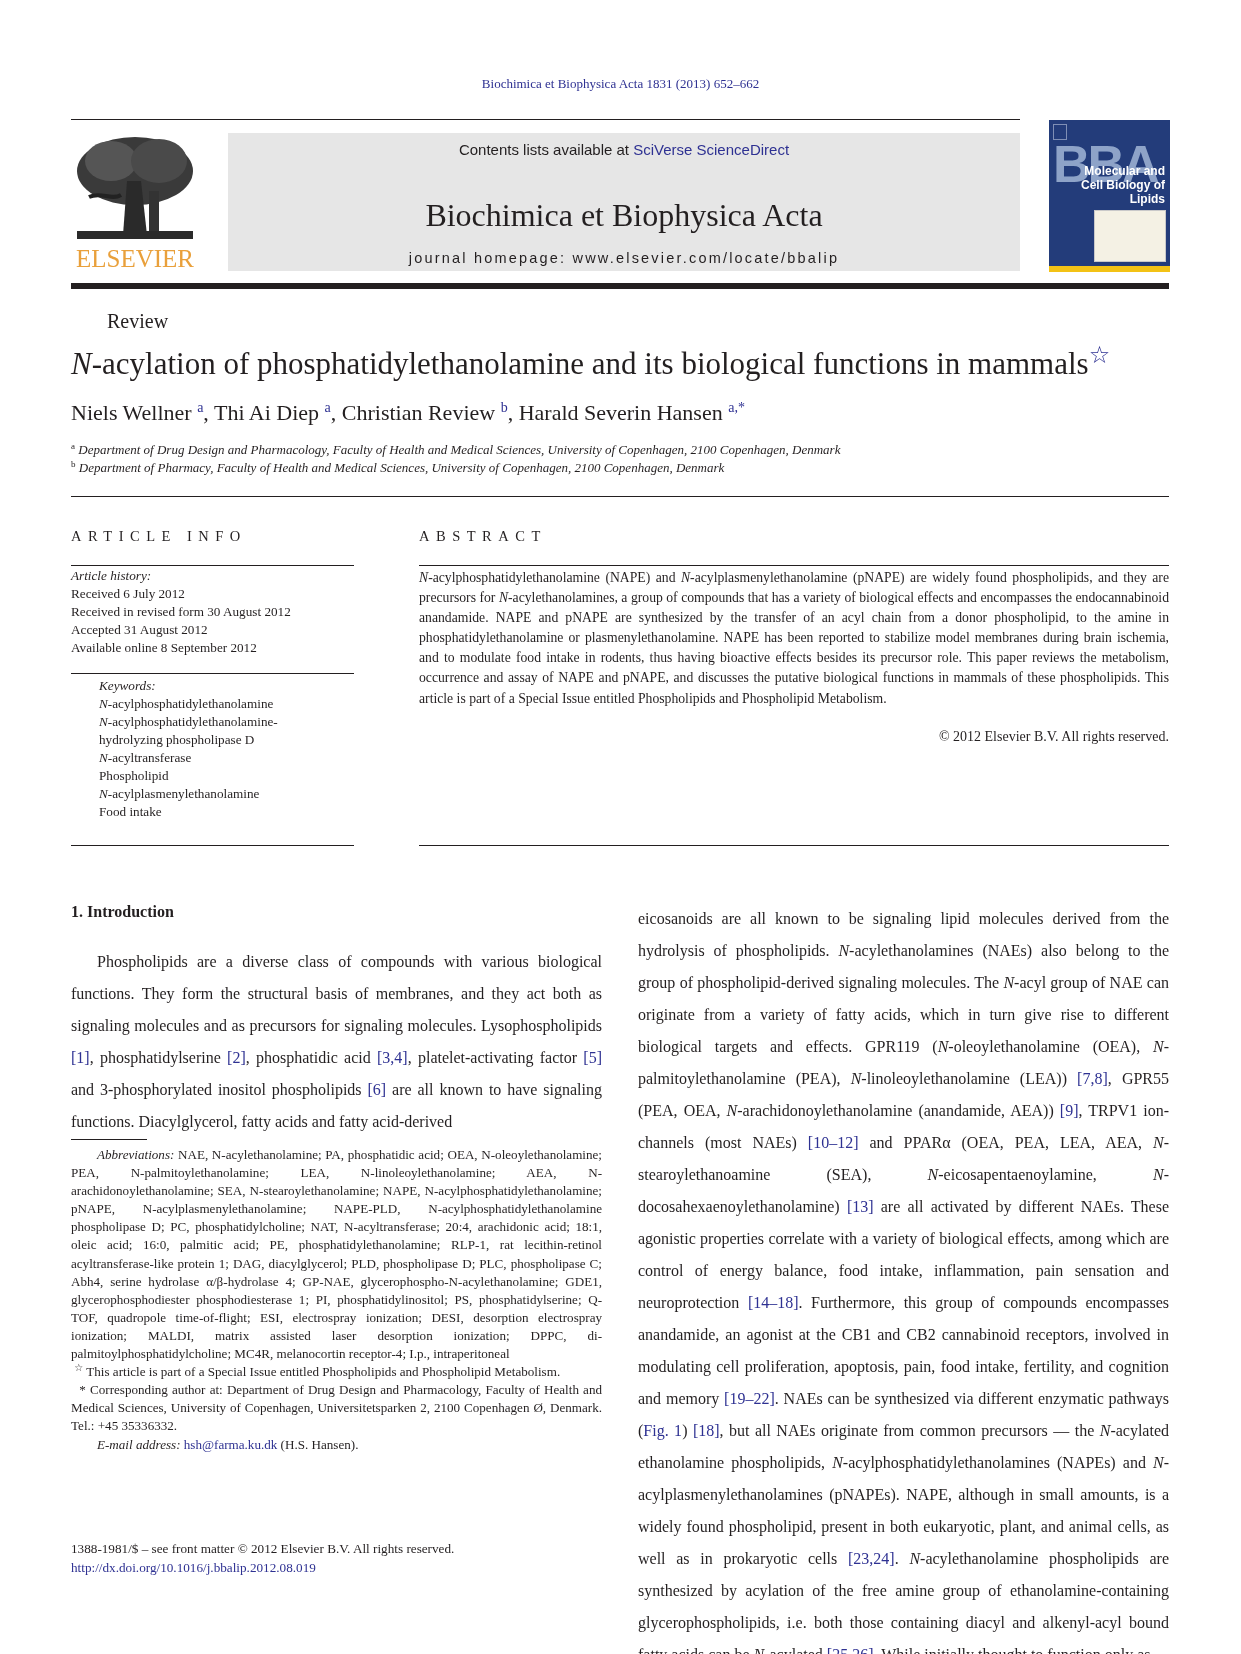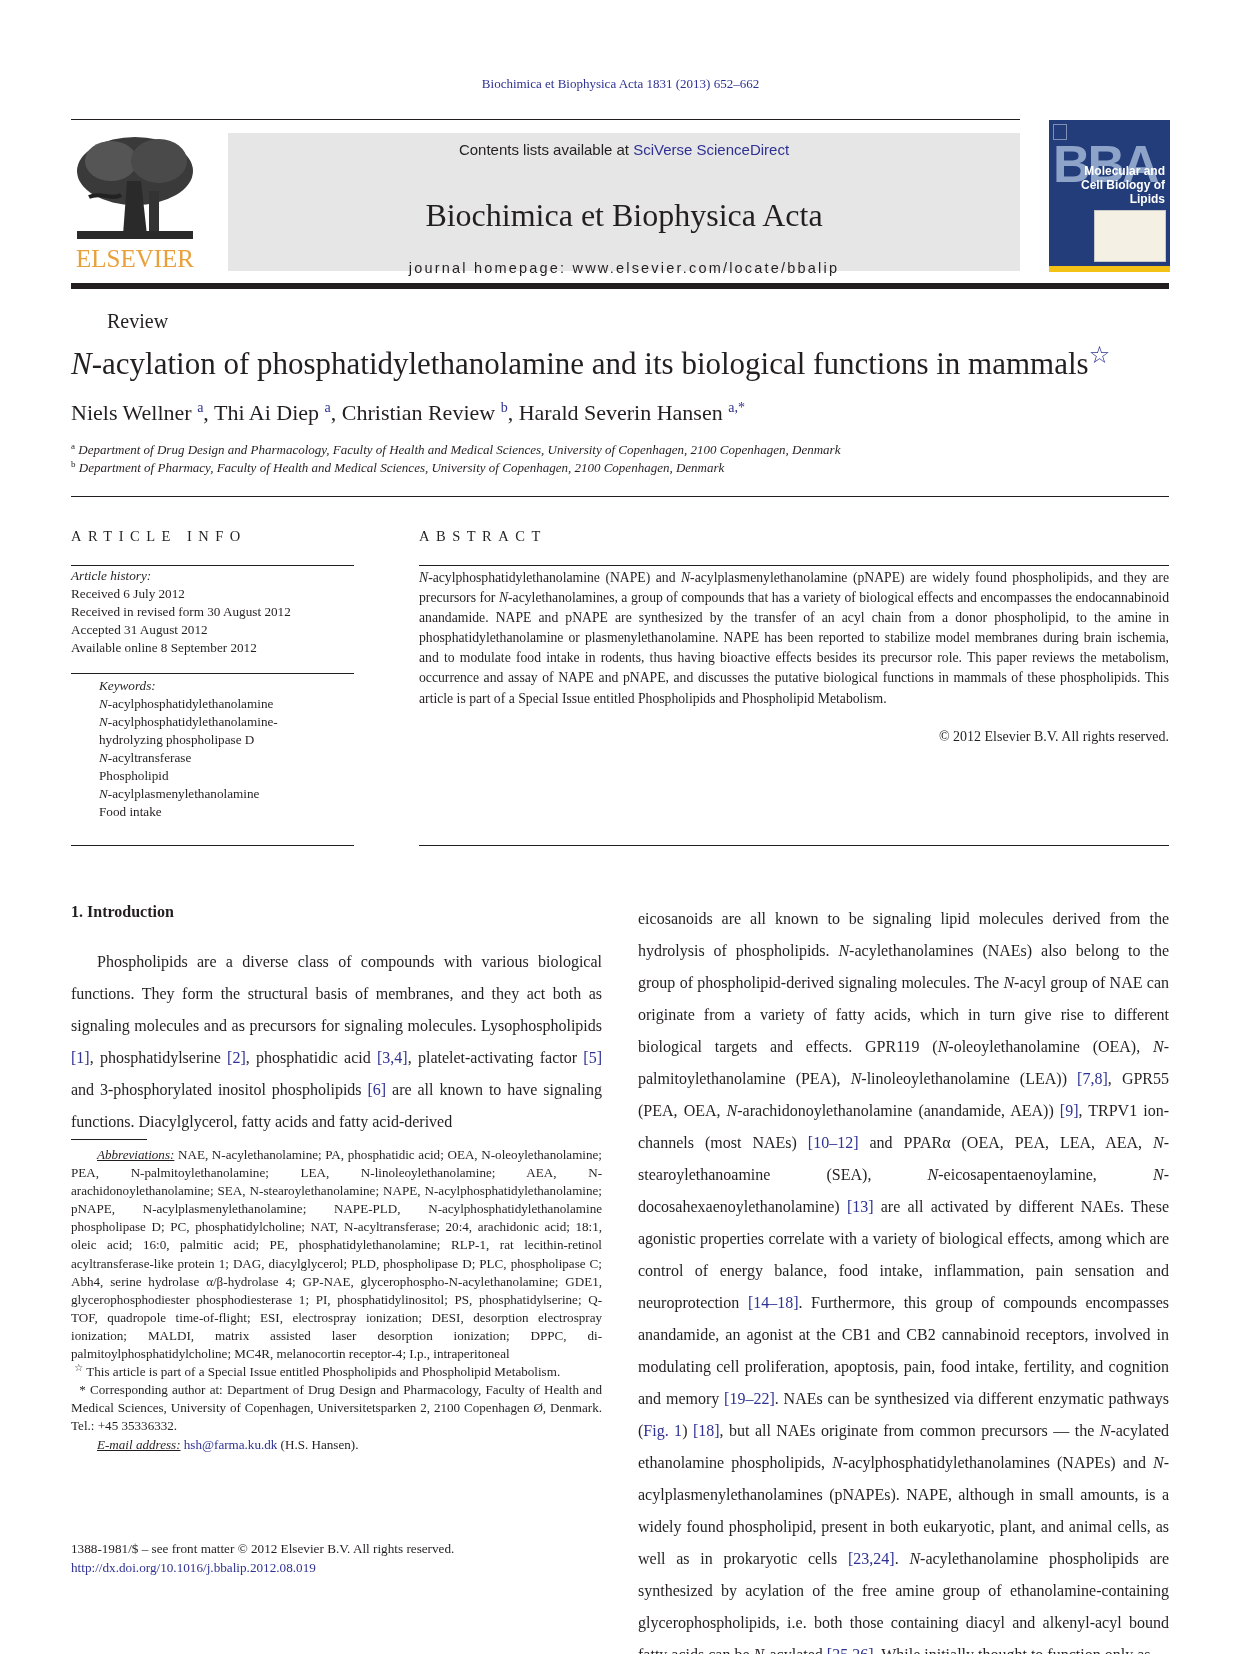--- a/index.html
+++ b/index.html
@@ -13,21 +13,21 @@
 
   
   #journal-ref { top: 76px; left: 0; width: 1241px; text-align: center; font-size: 13px; color: #2e3192; }
   #top-rule { top: 119px; left: 71px; width: 949px; height: 1px; background: #231f20; }
   #elsevier-logo { top: 131px; left: 71px; width: 128px; height: 142px; }
   #elsevier-word { position: absolute; bottom: 0; left: 0; width: 128px; text-align: center;
     font-family: "Liberation Serif", serif; font-size: 25px; color: #e9a03b; letter-spacing: 0px; }
   #gray-band { top: 133px; left: 228px; width: 792px; height: 138px; background: #e6e6e6; }
   #contents-line { top: 8px; left: 0; width: 100%; text-align: center; font-family: "Liberation Sans", sans-serif; font-size: 15px; color: #231f20; }
   #journal-title { top: 48px; left: 0; width: 100%; text-align: center; font-size: 32px; color: #231f20; font-family: "Liberation Serif", serif; margin-top: 16px; }
-  #homepage-line { top: 117px; left: 0; width: 100%; text-align: center; font-family: "Liberation Sans", sans-serif; font-size: 14.5px; letter-spacing: 2.2px; color: #231f20; margin-top: 10px; }
+  #homepage-line { top: 117px; left: 0; width: 100%; text-align: center; font-family: "Liberation Sans", sans-serif; font-size: 14.5px; letter-spacing: 2.2px; color: #231f20; }
   #cover { top: 120px; left: 1049px; width: 121px; height: 152px; background: #233c7a; overflow: hidden; }
   #cover .bba { position: absolute; top: 14px; left: 4px; font-family: "Liberation Sans", sans-serif; font-weight: bold; font-size: 52px; color: #8ea3c8; letter-spacing: -3px; }
   #cover .subtitle { position: absolute; top: 44px; right: 5px; text-align: right; font-family: "Liberation Sans", sans-serif; font-weight: bold; font-size: 12px; line-height: 14px; color: #ffffff; }
   #cover .fig { position: absolute; top: 90px; left: 45px; width: 70px; height: 50px; background: #f4f1e4; border: 1px solid #c9c9c9; }
   #cover .strip { position: absolute; bottom: 0; left: 0; width: 100%; height: 6px; background: #f3c215; }
   #cover .elogo { position: absolute; top: 4px; left: 4px; width: 12px; height: 14px; border: 1px solid #7f8fb5; }
   #thick-rule { top: 283px; left: 71px; width: 1098px; height: 6px; background: #231f20; }
 
   
   #article-type { top: 310px; left: 71px; font-size: 20px; margin-left: 36px; }
@@ -63,21 +63,21 @@
 
   
   #intro-heading { top: 903px; left: 71px; font-size: 16px; font-weight: bold; }
   .body-col { font-size: 16px; line-height: 32px; text-align: justify; }
   #intro-para { top: 946px; left: 71px; width: 531px; text-indent: 26px; }
   #right-col { top: 903px; left: 638px; width: 531px; }
   .body-col .it { font-style: italic; }
 
   #fn-rule { top: 1139px; left: 71px; width: 76px; height: 1px; background: #231f20; }
   #footnotes { top: 1146px; left: 71px; width: 531px; font-size: 13.1px; line-height: 18.1px; text-align: justify; }
-  #footnotes .it { font-style: italic; text-decoration: underline; }
+  #footnotes .it { font-style: italic; }
   #footnotes .indent { text-indent: 26px; }
   #footnotes p { margin: 0; }
   #footnotes .mark { font-size: 10px; vertical-align: super; line-height: 0; }
 
   #front-matter { top: 1540px; left: 71px; font-size: 13.2px; line-height: 18.5px; }
 </style>
 </head>
 <body>
 
 <div id="journal-ref" class="abs">Biochimica et Biophysica Acta 1831 (2013) 652–662</div>

